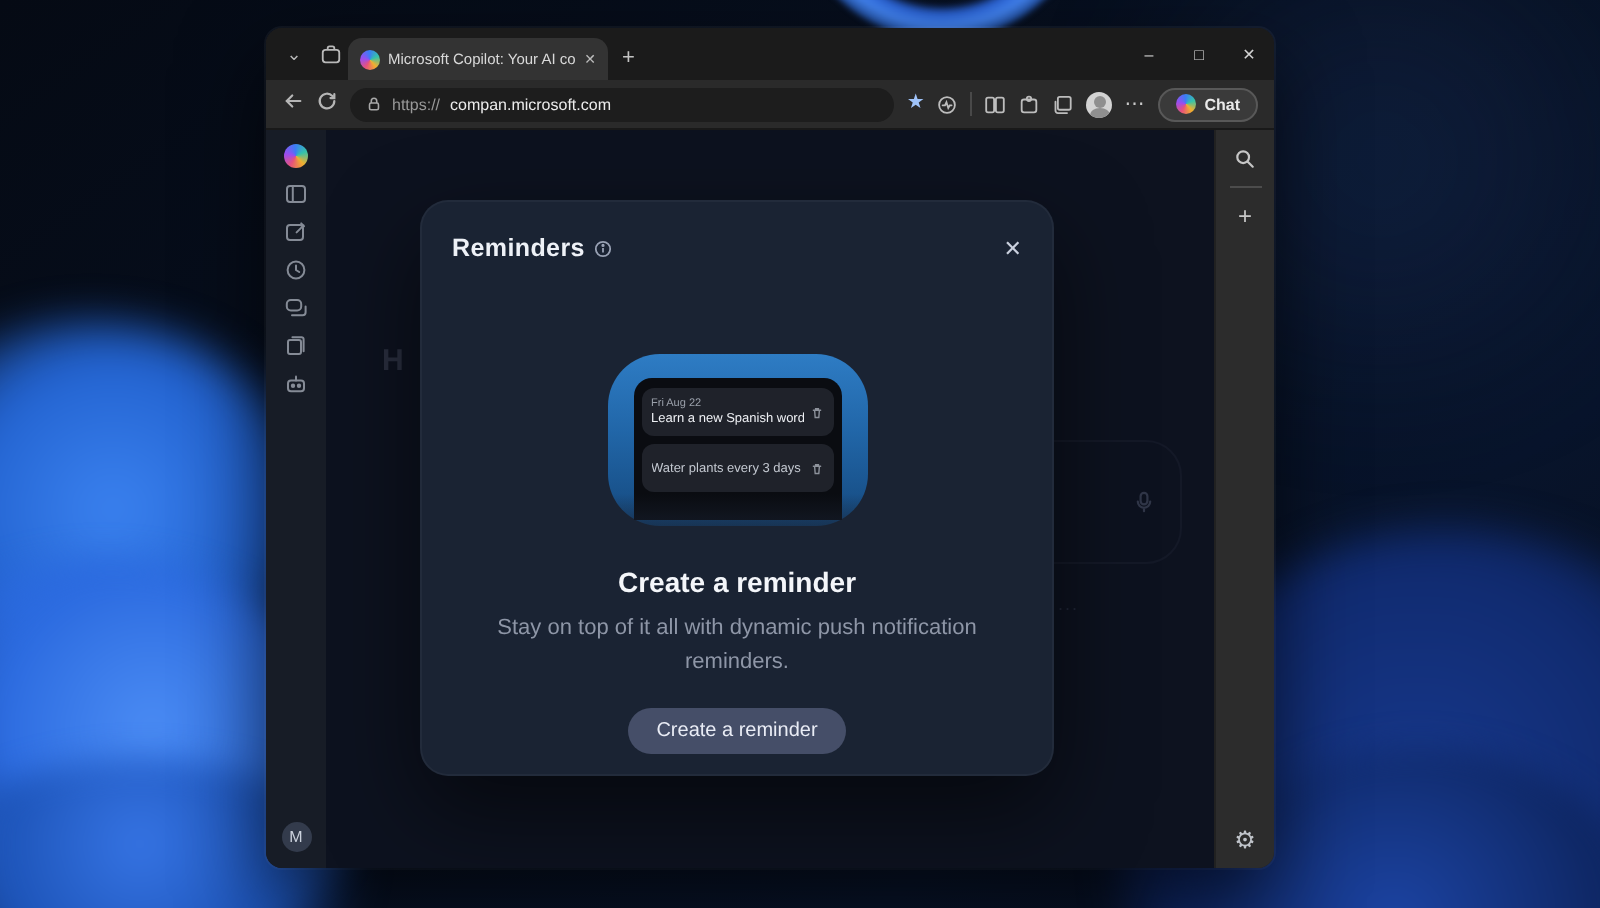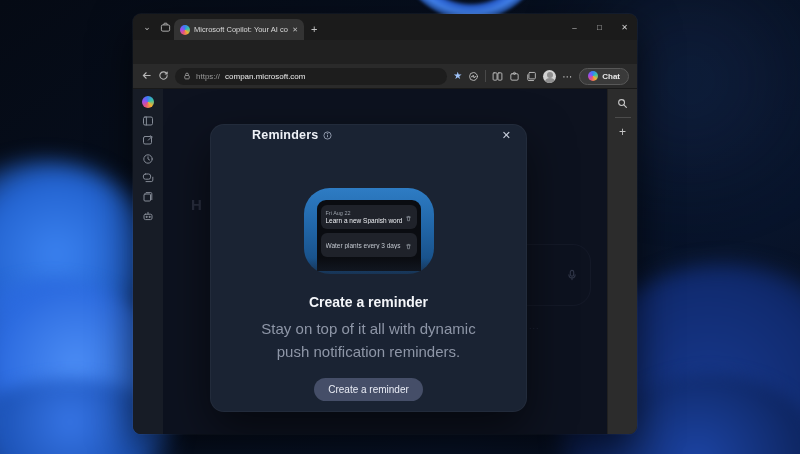--- a/index.html
+++ b/index.html
@@ -35,21 +35,21 @@
          align-items:center; gap:4px; padding:0 6px; }
   .favicon { width:10px; height:10px; border-radius:50%; flex:none;
     background:conic-gradient(from 210deg,#e8527a,#9a4df0,#3b7cf5,#35c3a9,#f0b02e,#e8527a); }
   .tab-title { flex:1; font-size:7.5px; color:#d9d9d9; white-space:nowrap; overflow:hidden; }
   .tab-close { font-size:7px; color:#bdbdbd; }
   .newtab { margin:0 0 5px 7px; color:#c3c3c3; font-size:11px; line-height:1; }
   .win-controls { margin-left:auto; display:flex; height:26px; }
   .win-ctl { width:25px; display:flex; align-items:center; justify-content:center; color:#d2d2d2; font-size:8px; }
 
   .toolbar { height:25px; background:#2a2a2a; display:flex; align-items:center; gap:6px;
-             padding:0 8px; border-bottom:1px solid #191919;margin-top:24px; }
+             padding:0 8px; border-bottom:1px solid #191919; }
   .nav-ic svg { width:11px; height:11px; stroke:#b5b5b5; fill:none; stroke-width:1.2; stroke-linecap:round; }
   .addressbar { width:300px; height:17px; background:#1d1d1d; border-radius:9px; display:flex;
                 align-items:center; gap:5px; padding:0 8px; }
   .addressbar svg { width:8px; height:8px; stroke:#a8a8a8; fill:none; stroke-width:1; }
   .addr-proto { font-size:8px; color:#989898; }
   .addr-host { font-size:8px; color:#ececec; }
   .tool-ic { display:flex; align-items:center; justify-content:center; }
   .tool-ic svg { width:11px; height:11px; stroke:#bdbdbd; fill:none; stroke-width:1; stroke-linecap:round; }
   .star { color:#9fc3f9; font-size:10px; line-height:1; }
   .tdiv { width:1px; height:12px; background:#494949; }
@@ -78,21 +78,21 @@
   .ghost-input { position:absolute; left:60px; top:155px; width:368px; height:62px; border-radius:18px;
                  border:1px solid rgba(150,170,210,0.10); }
   .ghost-input svg { position:absolute; right:12px; top:24px; width:12px; height:12px; stroke:#59637c; fill:none; stroke-width:1.1; stroke-linecap:round; }
   .ghost-dots { position:absolute; left:366px; top:232px; color:#3a435b; font-size:9px; letter-spacing:1px; }
   .scrim { position:absolute; inset:0; background:rgba(7,10,19,0.5); }
 
   
   .modal { position:absolute; left:47px; top:35px; width:317px; height:288px; background:#1a2333;
            border-radius:14px; border:1px solid rgba(255,255,255,0.04);
            box-shadow:0 18px 45px rgba(0,0,0,0.55); z-index:5; }
-  .modal-header { display:flex; align-items:center; padding:3px 15px 0;margin-left:26px; }
+  .modal-header { display:flex; align-items:center; padding:16px 15px 0; }
   .modal-title { font-size:12.5px; font-weight:700; color:#eef1f7; letter-spacing:.2px; }
   .info-ic { margin-left:5px; display:flex; }
   .info-ic svg { width:9px; height:9px; stroke:#98a1b4; fill:none; stroke-width:1; }
   .modal-close { margin-left:auto; color:#cad0de; font-size:11px; }
 
   .illus { position:relative; height:150px; }
   .pill { position:absolute; left:50%; top:30px; transform:translateX(-50%); z-index:3;
           display:flex; align-items:center; gap:5px; background:#1d2b40; padding:5px 11px;
           border-radius:14px; font-size:9.5px; color:#e6ebf4; white-space:nowrap;
           box-shadow:0 2px 7px rgba(0,0,0,.4); }
@@ -106,21 +106,21 @@
   .rem-item { background:#1f222a; border-radius:6px; padding:3px 5px; display:flex; align-items:center; gap:3px; }
   .rem-text { flex:1; min-width:0; }
   .rem-date { font-size:5.5px; color:#9aa0aa; }
   .rem-title { font-size:6.5px; color:#eef0f4; margin-top:1px; white-space:nowrap; overflow:hidden; }
   .rem-title2 { font-size:6.5px; color:#c3c8d0; flex:1; white-space:nowrap; overflow:hidden; }
   .trash svg { width:7px; height:7px; stroke:#8d929b; fill:none; stroke-width:1; stroke-linecap:round; }
   .illus-fade { position:absolute; left:50%; top:116px; transform:translateX(-50%); width:150px; height:36px;
                 z-index:3; background:linear-gradient(180deg, rgba(26,35,51,0) 0%, #1a2333 80%); }
 
   .modal-heading { text-align:center; margin-top:2px; font-size:14px; font-weight:700; color:#f4f6fa; }
-  .modal-desc { width:240px; margin:7px auto 0; text-align:center; font-size:15px; line-height:1.55; color:#8e96a7; }
+  .modal-desc { width:240px; margin:7px auto 0; text-align:center; font-size:11px; line-height:1.55; color:#8e96a7; }
   .cta { display:block; margin:14px auto 0; padding:6px 14px; border-radius:12px; background:#454e68;
          color:#e9ecf5; font-size:10px; border:none; font-family:"Liberation Sans", sans-serif; }
 
   .edge-sidebar { width:30px; background:#2c2c2c; border-left:1px solid #212121; display:flex;
                   flex-direction:column; align-items:center; gap:8px; padding:9px 0 8px; }
   .edge-sidebar svg { width:11px; height:11px; stroke:#c6c6c6; fill:none; stroke-width:1.2; stroke-linecap:round; }
   .es-div { width:16px; height:1px; background:#4c4c4c; }
   .es-plus { color:#c6c6c6; font-size:12px; line-height:1; }
   .es-gear { color:#bfc3c9; font-size:12px; line-height:1; }
 </style>

